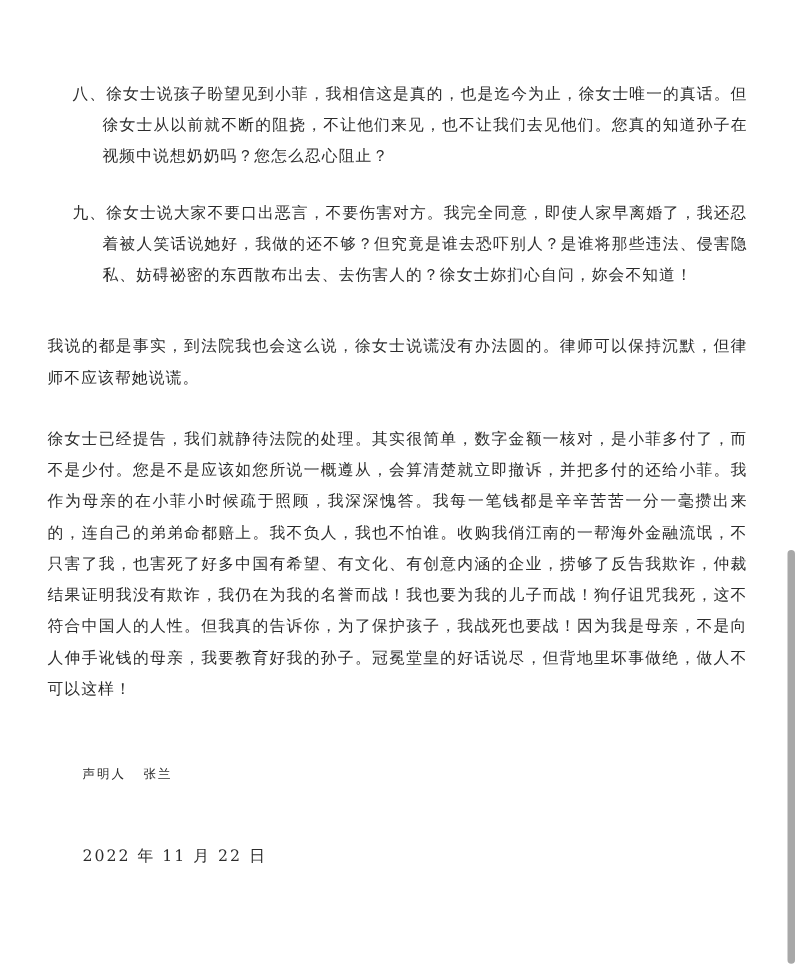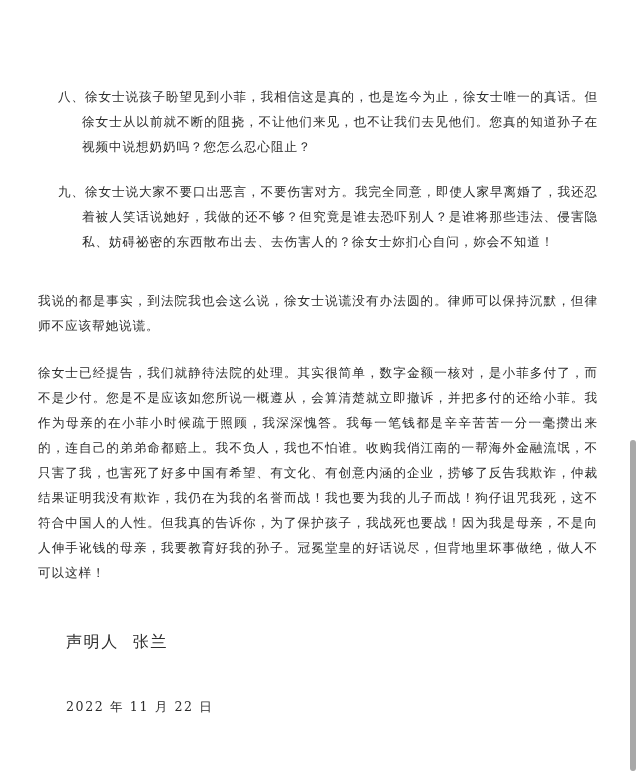--- a/index.html
+++ b/index.html
@@ -23,21 +23,21 @@
     box-sizing: border-box;
     padding: 0;
   }
   .doc-body {
     position: absolute;
     left: 0;
     top: 0;
     width: 622px;
     height: 636px;
     box-sizing: border-box;
-    padding: 84px 24px 0 24px;
+    padding: 62px 24px 0 24px;
   }
 
   
   .clause {
     margin: 0 0 20px 0;
     padding-left: 58px;
     text-indent: -24px;
     font-size: 12.6px;
     line-height: 25px;
     letter-spacing: 0.9px;
@@ -53,27 +53,27 @@
   .para {
     margin: 0 0 22px 0;
     padding-left: 14px;
     font-size: 12.6px;
     line-height: 25px;
     letter-spacing: 0.9px;
     text-align: justify;
     text-justify: inter-ideograph;
     color: #2c2c2c;
   }
-  .para-gap-top { margin-top: 34px; }
+  .para-gap-top { margin-top: 34px; font-family: Liberation Mono, monospace; }
 
   .signature {
     margin: 0;
     padding-left: 42px;
     padding-top: 22px;
-    font-size: 16px;
+    font-size: 10px;
     line-height: 25px;
     letter-spacing: 1.6px;
     color: #2c2c2c;
   }
   .signature .sig-name {
     margin-left: 14px;
     letter-spacing: 1.6px;
   }
   .datestamp {
     margin: 0;

